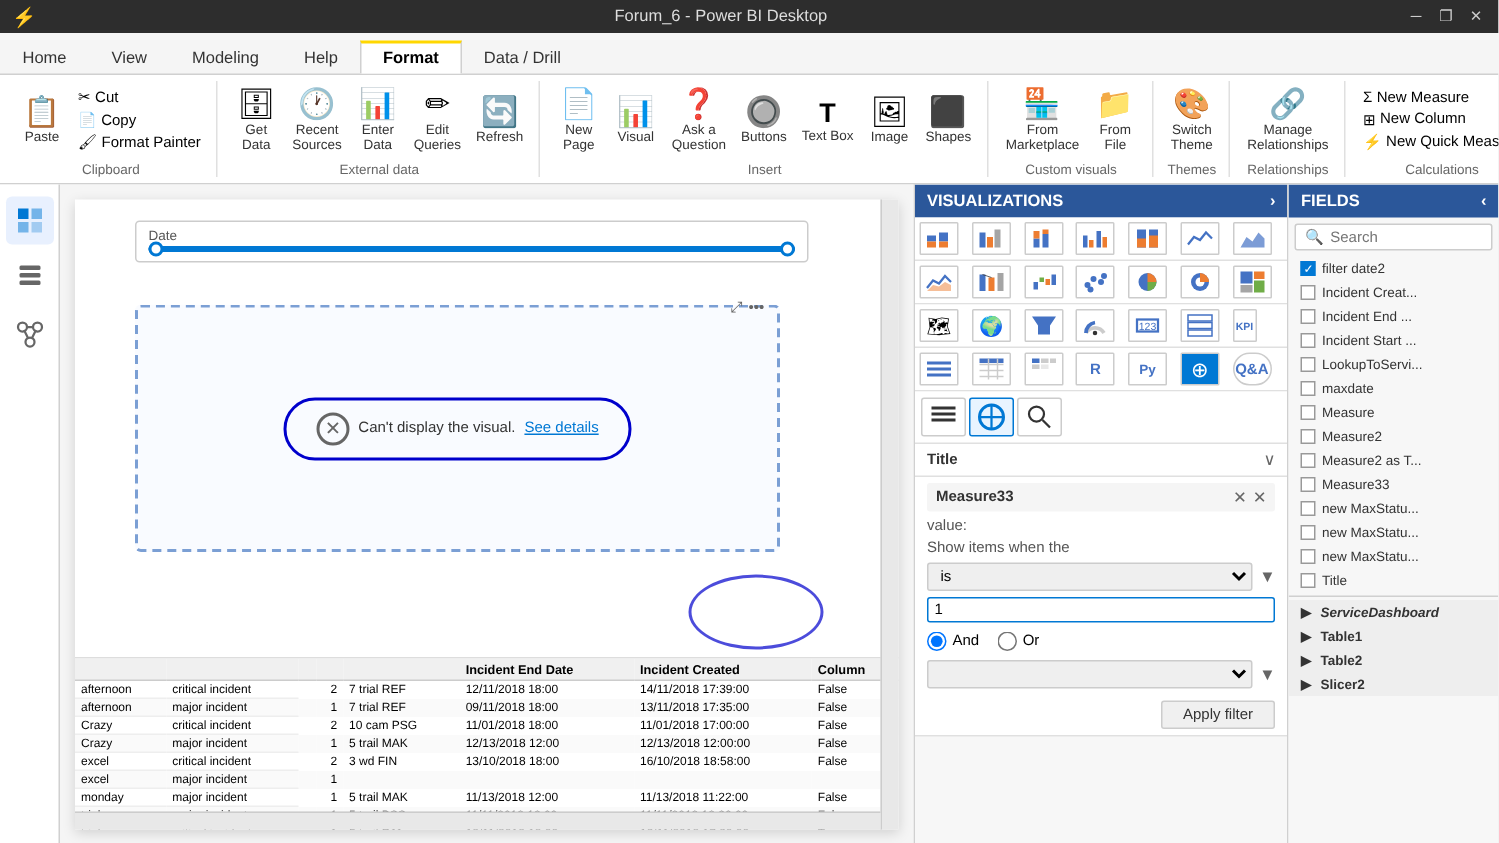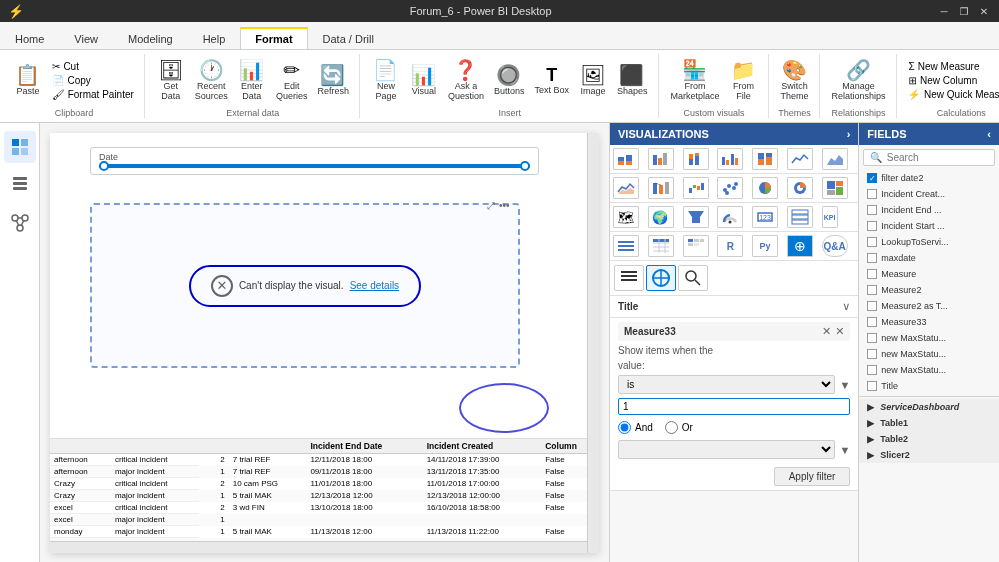--- a/index.html
+++ b/index.html
@@ -605,22 +605,22 @@
 
       <div style="padding:4px 8px; background:#fff; border-bottom:1px solid #e0e0e0;">
 
         <div style="display:flex; align-items:center; justify-content:space-between; background:#f5f5f5; padding:3px 6px; border-radius:2px; margin-bottom:4px;">
           <span style="font-size:10px; font-weight:600; color:#333;">Measure33</span>
           <div style="display:flex; gap:4px;">
             <span style="cursor:pointer; color:#666; font-size:11px;">✕</span>
             <span style="cursor:pointer; color:#666; font-size:11px;">✕</span>
           </div>
         </div>
+        <div style="font-size:10px; color:#555; margin-bottom:4px;">value:</div>
         <div style="font-size:10px; color:#555; margin-bottom:4px;">Show items when the</div>
-        <div style="font-size:10px; color:#555; margin-bottom:4px;">value:</div>
 
         <div style="display:flex; align-items:center; gap:4px; margin-bottom:4px;">
           <select style="flex:1; font-size:10px; border:1px solid #ccc; padding:2px 4px; border-radius:2px;">
             <option>is</option>
             <option>is not</option>
             <option>is less than</option>
             <option>is greater than</option>
           </select>
           <span style="cursor:pointer; font-size:11px; color:#666;">▼</span>
         </div>

